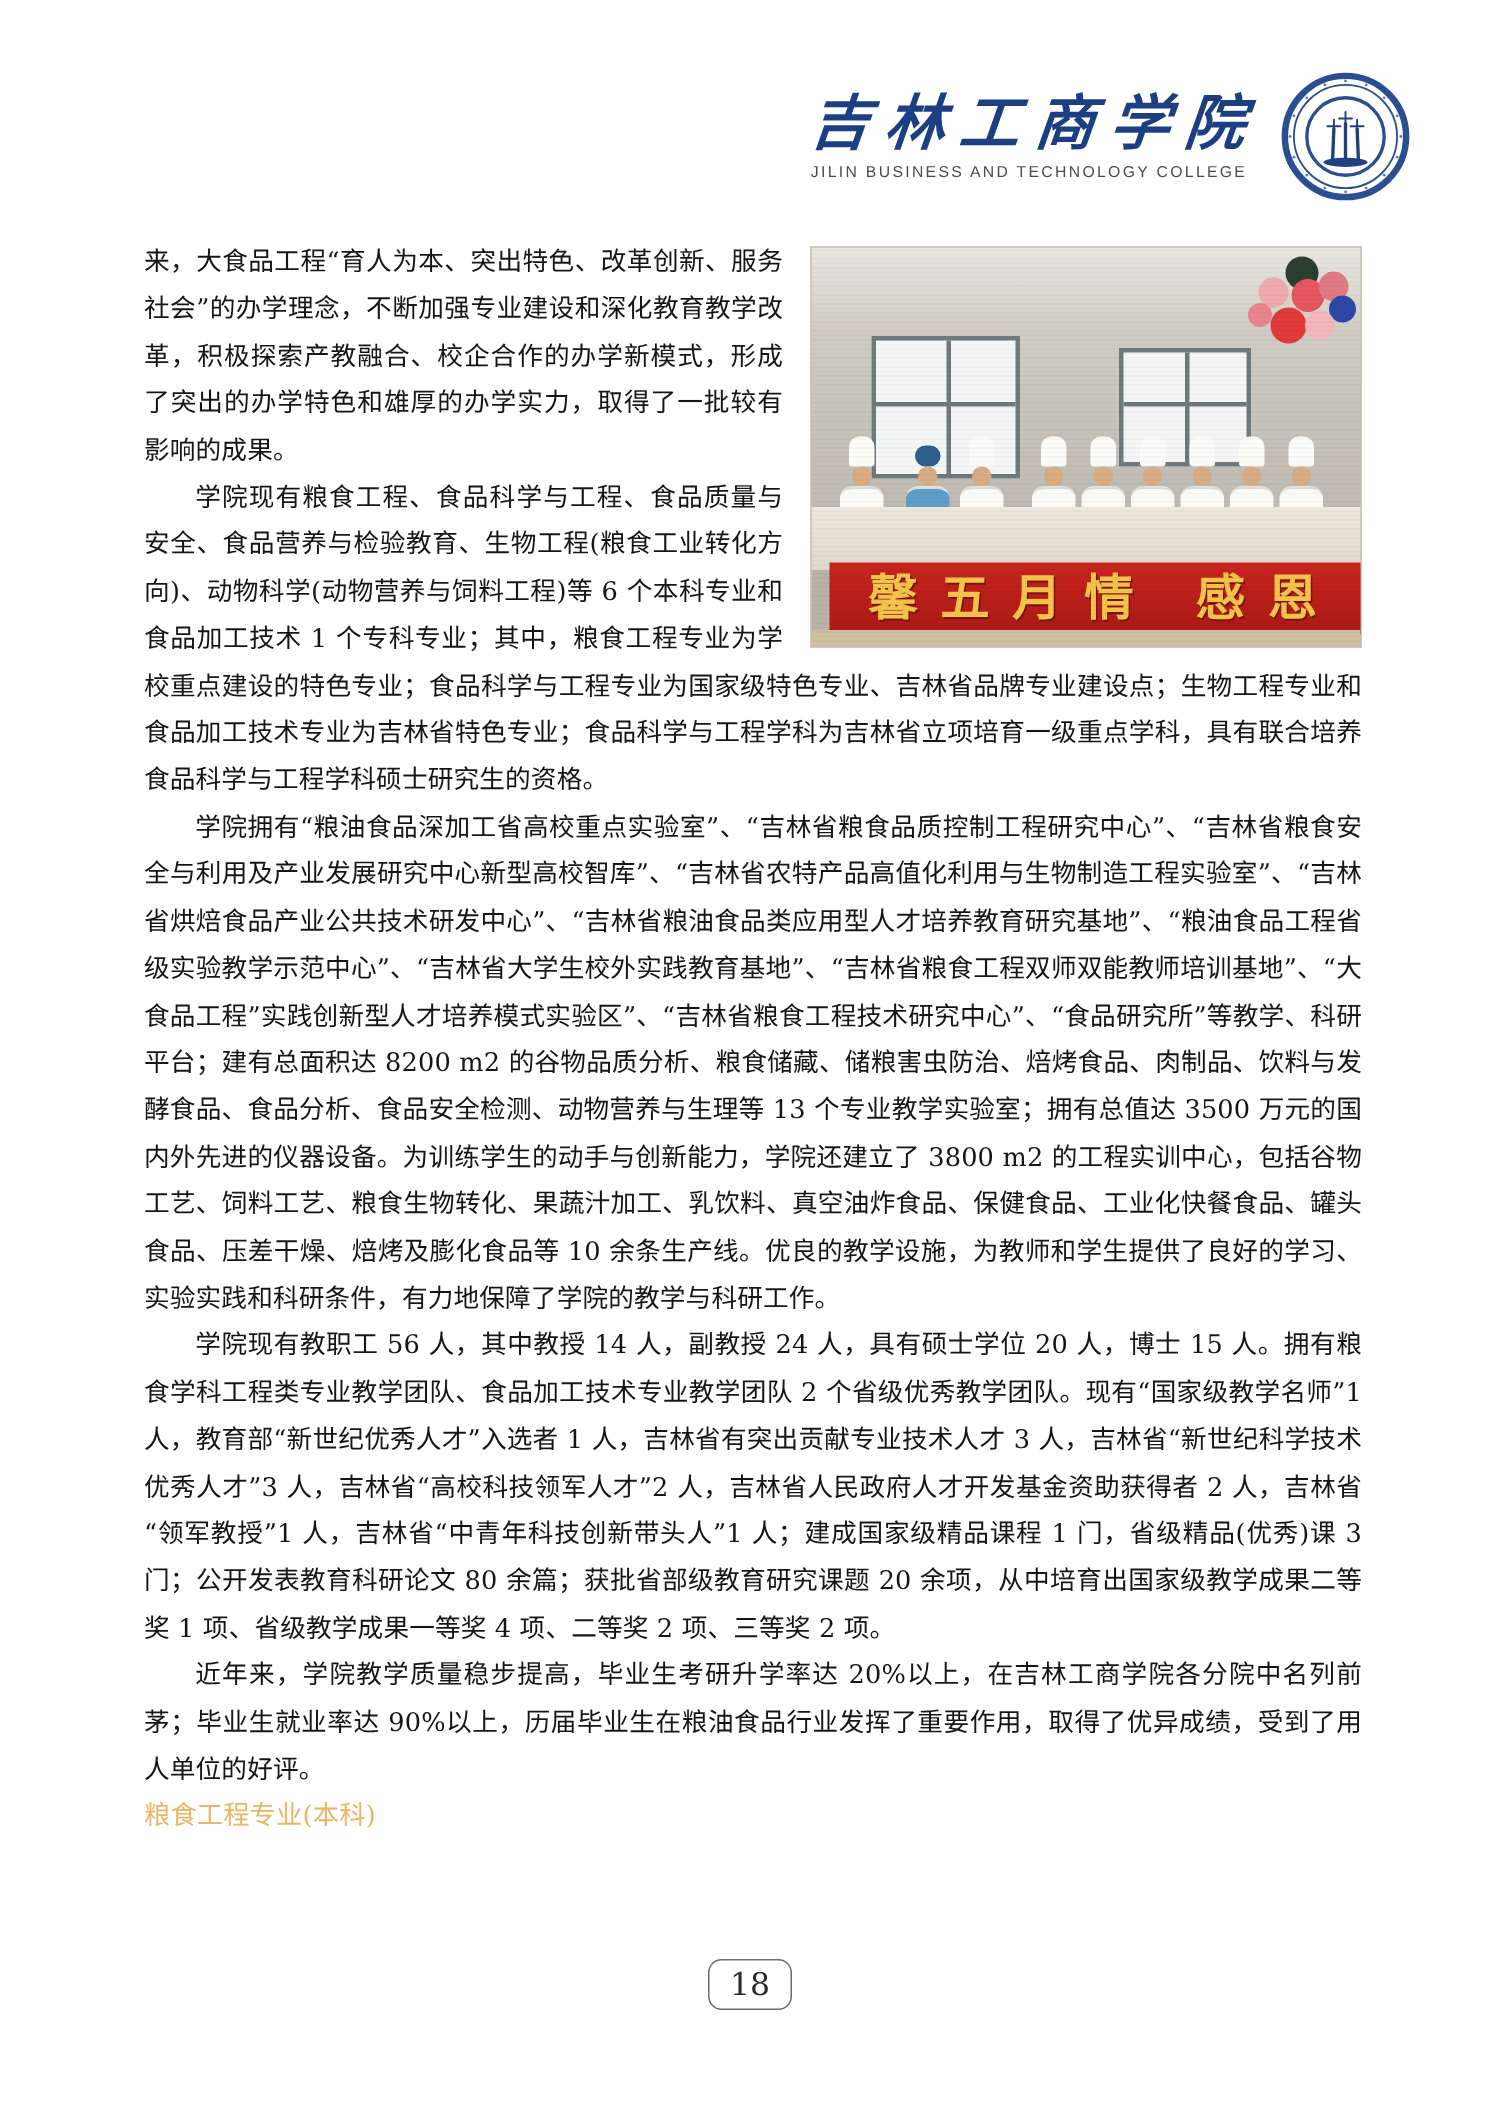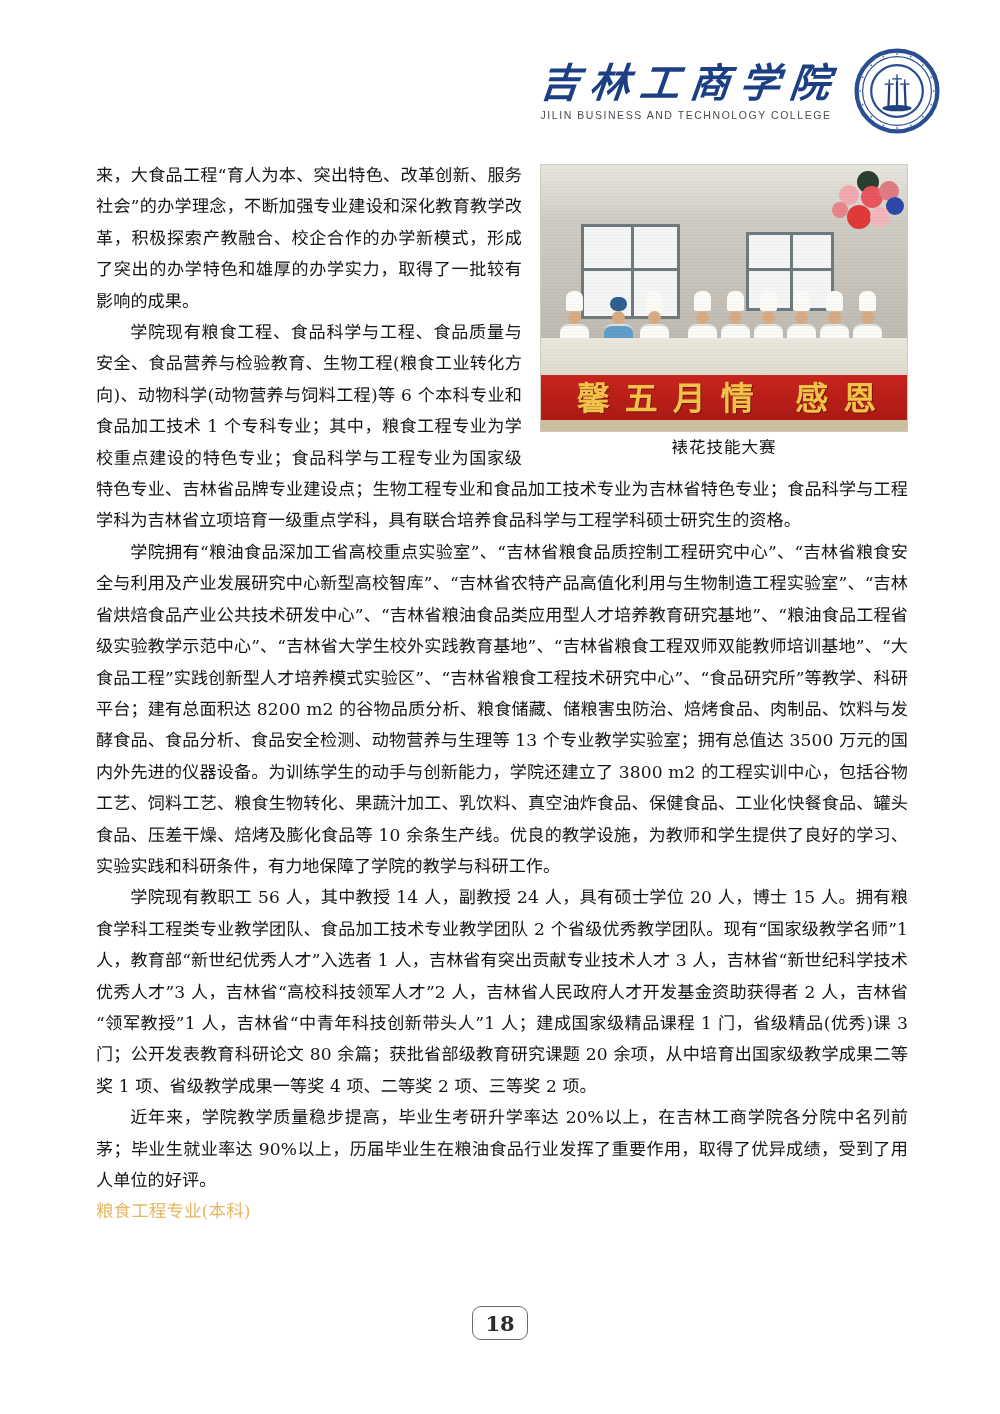--- a/index.html
+++ b/index.html
@@ -130,24 +130,23 @@
 
   .ph-balloons { position: absolute; right: 1%; top: 1%; width: 22%; height: 32%; }
   .ph-balloons i {
     position: absolute; border-radius: 50%; display: block;
   }
   .ph-table {
     position: absolute; left: 0; bottom: 19%; width: 100%; height: 16%;
     background: linear-gradient(180deg, #ece8dd 0%, #ded9cc 100%);
   }
   .ph-banner {
-    position: absolute; left: 0; bottom: 3%; width: 100%; height: 18%;
+    position: absolute; left: 12px; bottom: 3%; width: 100%; height: 18%;
     background: linear-gradient(180deg, #c9241f 0%, #aa1914 100%);
     overflow: hidden;
-    padding-left: 20px;
   }
   .ph-banner span {
     position: absolute;
     left: 0; right: 0; top: 50%;
     transform: translateY(-50%);
     text-align: center;
     color: #f2c54a;
     font-size: 33px;
     font-weight: 700;
     letter-spacing: 15px;
@@ -200,21 +199,20 @@
     text-indent: 0;
   }
 
   
   .page-number {
     position: absolute;
     left: 0; right: 0;
     top: 1306px;
     display: flex;
     justify-content: center;
-    font-weight: bold;
   }
   .page-number span {
     display: inline-flex;
     align-items: center;
     justify-content: center;
     min-width: 42px;
     height: 32px;
     border: 1.6px solid #6c6c6c;
     border-radius: 9px;
     font-size: 21px;
@@ -344,21 +342,20 @@
             <div class="body"></div>
           </div>
 
         <div class="ph-table"></div>
         <div class="ph-banner">
           <span>馨五月情  感恩</span>
         </div>
         <div class="ph-floor"></div>
         <div class="ph-grain"></div>
       </div>
-      <figcaption class="figcaption">裱花技能大赛</figcaption>
     </figure>
 
     <p class="noindent">来，大食品工程“育人为本、突出特色、改革创新、服务社会”的办学理念，不断加强专业建设和深化教育教学改革，积极探索产教融合、校企合作的办学新模式，形成了突出的办学特色和雄厚的办学实力，取得了一批较有影响的成果。</p>
     <p>学院现有粮食工程、食品科学与工程、食品质量与安全、食品营养与检验教育、生物工程(粮食工业转化方向)、动物科学(动物营养与饲料工程)等 6 个本科专业和食品加工技术 1 个专科专业；其中，粮食工程专业为学校重点建设的特色专业；食品科学与工程专业为国家级特色专业、吉林省品牌专业建设点；生物工程专业和食品加工技术专业为吉林省特色专业；食品科学与工程学科为吉林省立项培育一级重点学科，具有联合培养食品科学与工程学科硕士研究生的资格。</p>
     <p>学院拥有“粮油食品深加工省高校重点实验室”、“吉林省粮食品质控制工程研究中心”、“吉林省粮食安全与利用及产业发展研究中心新型高校智库”、“吉林省农特产品高值化利用与生物制造工程实验室”、“吉林省烘焙食品产业公共技术研发中心”、“吉林省粮油食品类应用型人才培养教育研究基地”、“粮油食品工程省级实验教学示范中心”、“吉林省大学生校外实践教育基地”、“吉林省粮食工程双师双能教师培训基地”、“大食品工程”实践创新型人才培养模式实验区”、“吉林省粮食工程技术研究中心”、“食品研究所”等教学、科研平台；建有总面积达 8200 m2 的谷物品质分析、粮食储藏、储粮害虫防治、焙烤食品、肉制品、饮料与发酵食品、食品分析、食品安全检测、动物营养与生理等 13 个专业教学实验室；拥有总值达 3500 万元的国内外先进的仪器设备。为训练学生的动手与创新能力，学院还建立了 3800 m2 的工程实训中心，包括谷物工艺、饲料工艺、粮食生物转化、果蔬汁加工、乳饮料、真空油炸食品、保健食品、工业化快餐食品、罐头食品、压差干燥、焙烤及膨化食品等 10 余条生产线。优良的教学设施，为教师和学生提供了良好的学习、实验实践和科研条件，有力地保障了学院的教学与科研工作。</p>
     <p>学院现有教职工 56 人，其中教授 14 人，副教授 24 人，具有硕士学位 20 人，博士 15 人。拥有粮食学科工程类专业教学团队、食品加工技术专业教学团队 2 个省级优秀教学团队。现有“国家级教学名师”1 人，教育部“新世纪优秀人才”入选者 1 人，吉林省有突出贡献专业技术人才 3 人，吉林省“新世纪科学技术优秀人才”3 人，吉林省“高校科技领军人才”2 人，吉林省人民政府人才开发基金资助获得者 2 人，吉林省“领军教授”1 人，吉林省“中青年科技创新带头人”1 人；建成国家级精品课程 1 门，省级精品(优秀)课 3 门；公开发表教育科研论文 80 余篇；获批省部级教育研究课题 20 余项，从中培育出国家级教学成果二等奖 1 项、省级教学成果一等奖 4 项、二等奖 2 项、三等奖 2 项。</p>
     <p>近年来，学院教学质量稳步提高，毕业生考研升学率达 20%以上，在吉林工商学院各分院中名列前茅；毕业生就业率达 90%以上，历届毕业生在粮油食品行业发挥了重要作用，取得了优异成绩，受到了用人单位的好评。</p>
     <p class="major-heading noindent">粮食工程专业(本科)</p>
 
   </div>

